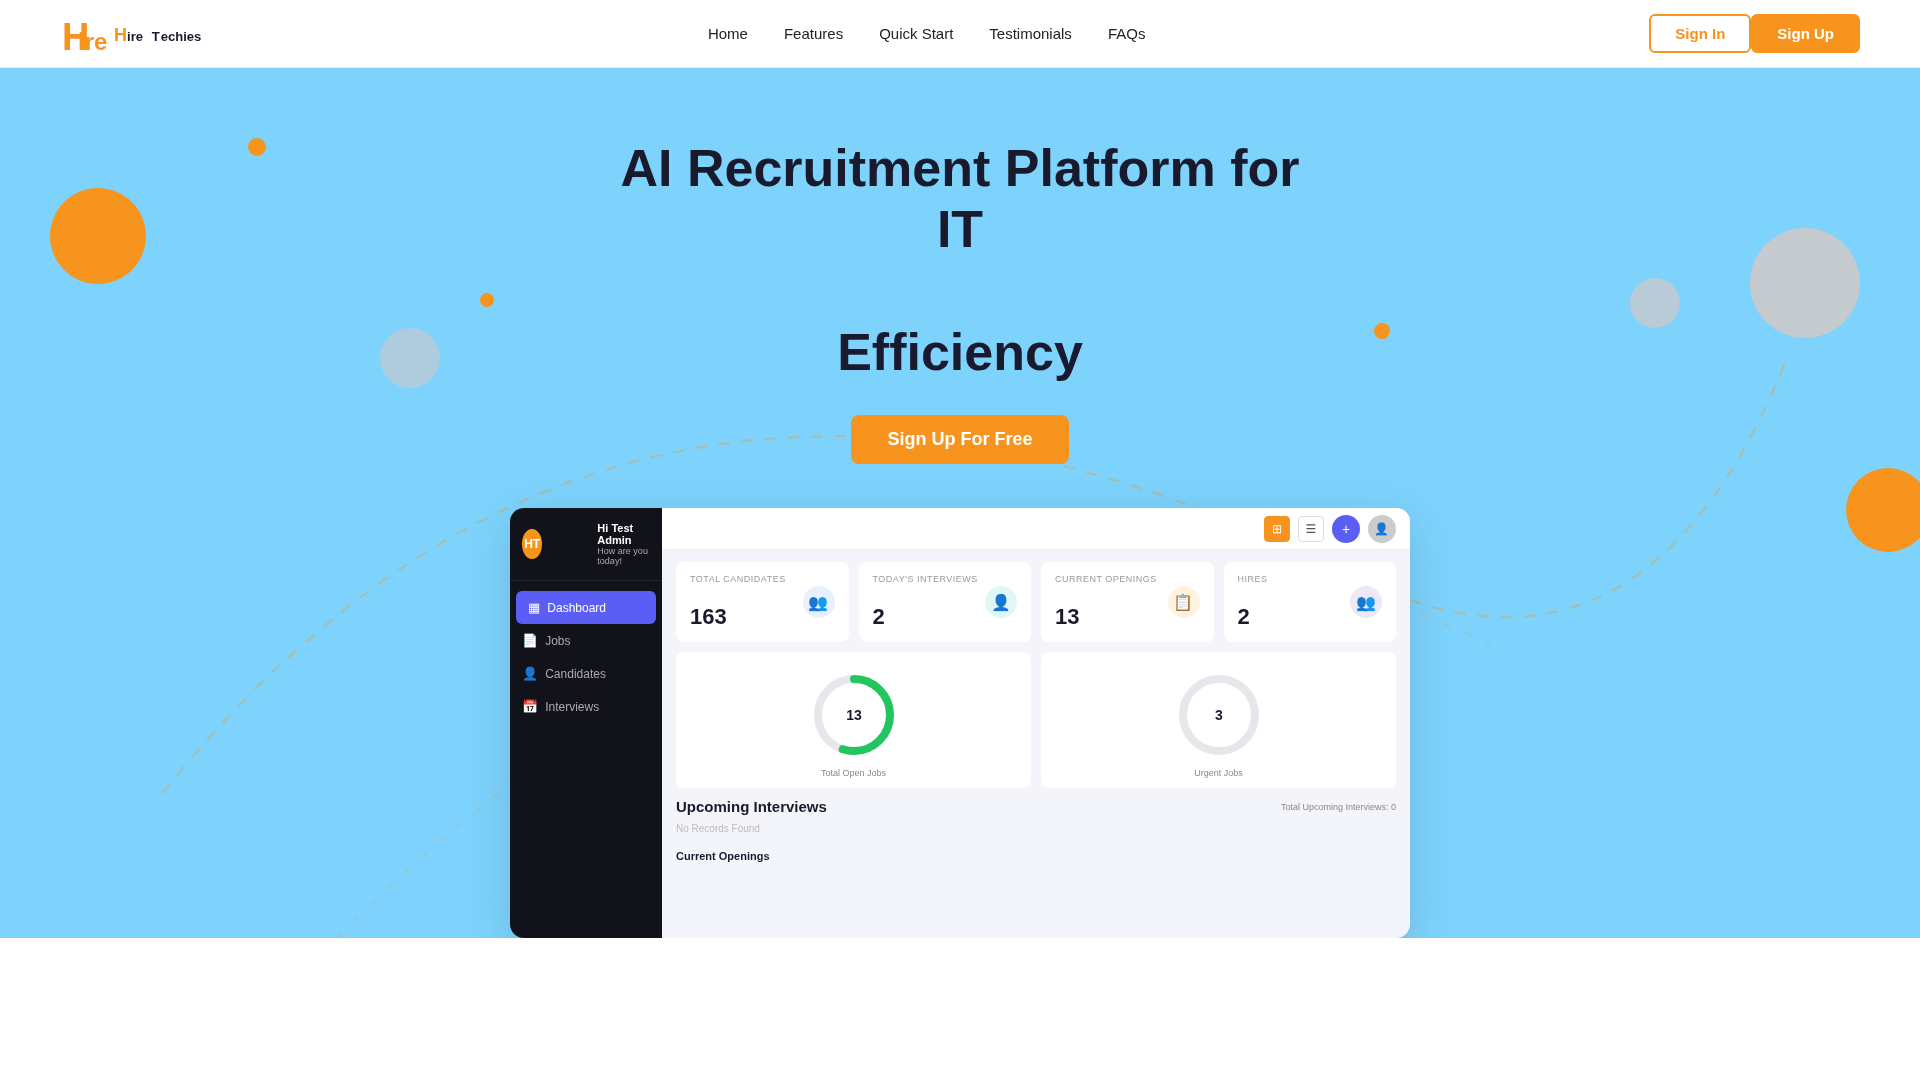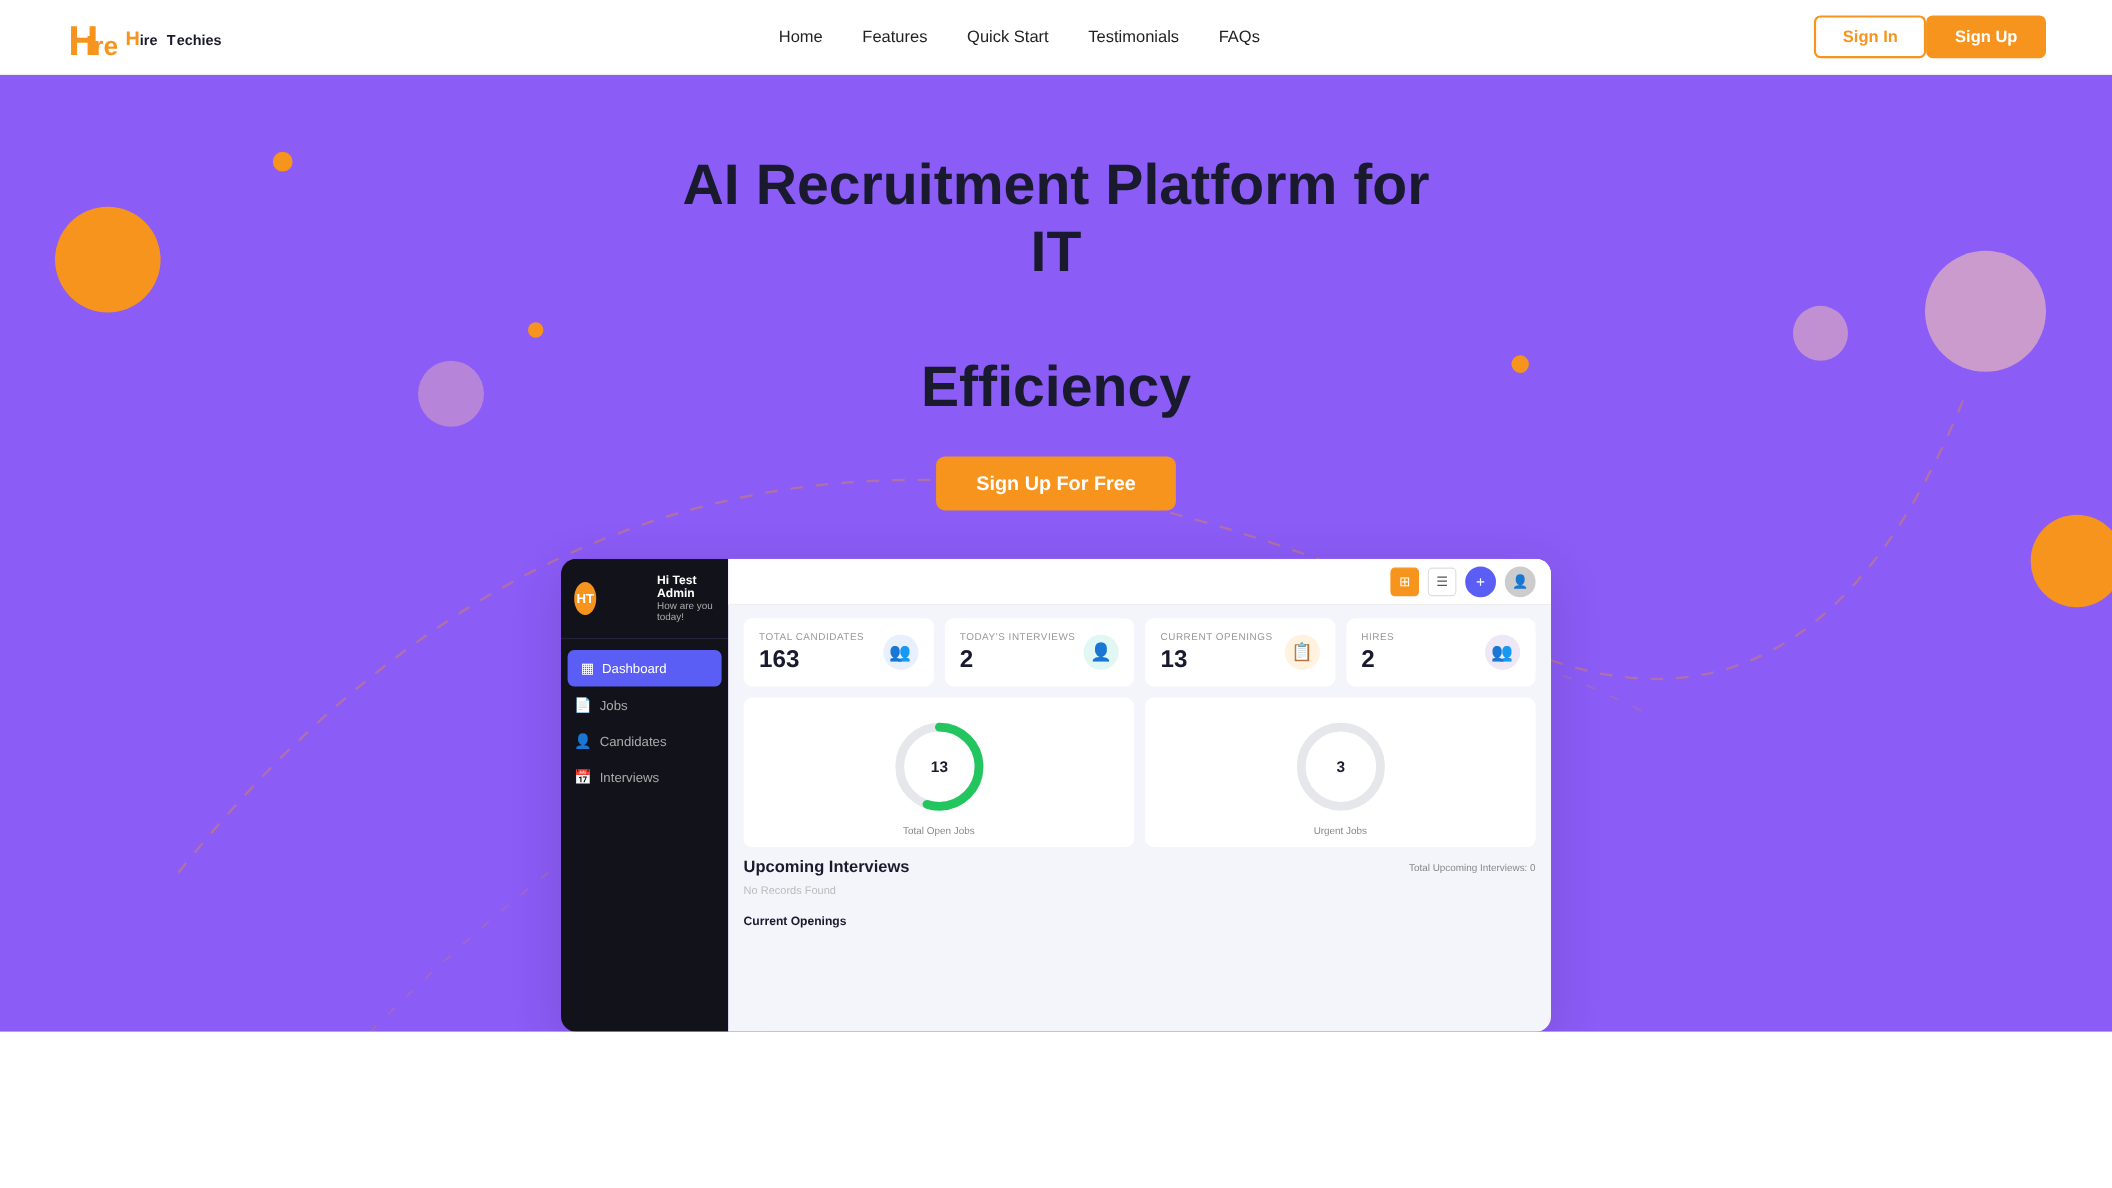--- a/index.html
+++ b/index.html
@@ -57,21 +57,21 @@
       background: #f7941d;
       color: #fff;
       border-radius: 6px;
       font-size: 15px;
       font-weight: 600;
       cursor: pointer;
     }
 
     
     .hero {
-      background: #8b5cf6;
+      background: #7dd3fc;
       min-height: 720px;
       position: relative;
       overflow: hidden;
       display: flex;
       flex-direction: column;
       align-items: center;
       padding-top: 70px;
     }
 
     
@@ -294,21 +294,21 @@
       padding: 12px 14px;
       display: flex;
       align-items: center;
       justify-content: space-between;
     }
     .stat-label {
       font-size: 9px;
       color: #999;
       text-transform: uppercase;
       letter-spacing: 0.5px;
-      margin-bottom: 2px;
+      margin-bottom: 20px;
     }
     .stat-value {
       font-size: 22px;
       font-weight: 700;
       color: #1a1a2e;
     }
     .stat-icon {
       width: 32px; height: 32px;
       border-radius: 50%;
       display: flex; align-items: center; justify-content: center;

